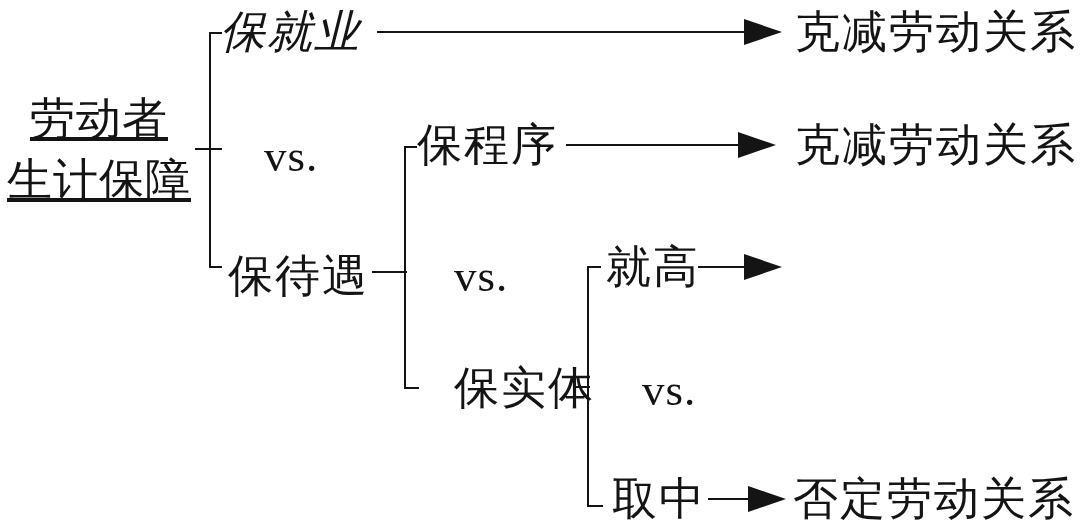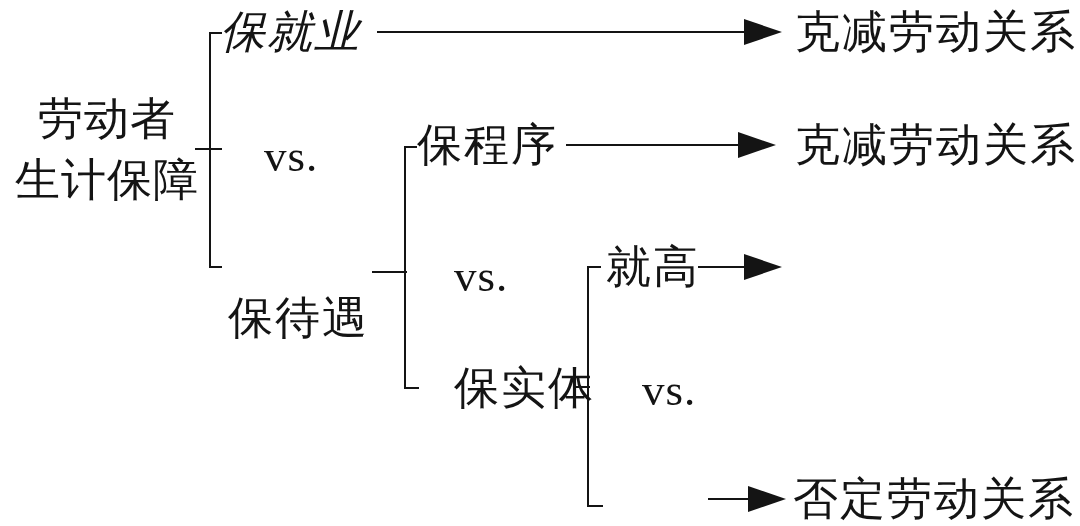--- a/index.html
+++ b/index.html
@@ -46,50 +46,51 @@
     border-top: 13px solid transparent;
     border-bottom: 13px solid transparent;
     border-left: 38px solid #141414;
   }
 </style>
 </head>
 <body>
 
 <div class="stage">
 
-  <div class="node root" style="left:8px; top:150px; width:198px;">
+  <div class="node root" style="left:0px; top:150px; width:198px;text-decoration:underline;">
     <div>劳动者</div>
     <div>生计保障</div>
   </div>
 
   <div class="line hline" style="left:195px; top:148px; width:27px;"></div>
   <div class="line vline" style="left:209px; top:32px; height:236px;"></div>
   <div class="line hline" style="left:209px; top:32px; width:13px;"></div>
   <div class="line hline" style="left:209px; top:266px; width:13px;"></div>
 
   <div class="node" style="left:220px; top:32px;font-style:italic;">保就业</div>
   <div class="node vs" style="left:234px; top:156px;">vs.</div>
-  <div class="node" style="left:228px; top:276px;margin-top:42px;">保待遇</div>
+  <div class="node" style="left:228px; top:276px;">保待遇</div>
 
   <div class="line hline" style="left:372px; top:271px; width:35px;"></div>
   <div class="line vline" style="left:404px; top:146px; height:243px;"></div>
   <div class="line hline" style="left:404px; top:146px; width:13px;"></div>
   <div class="line hline" style="left:404px; top:387px; width:15px;"></div>
 
   <div class="node" style="left:417px; top:145px;">保程序</div>
   <div class="node vs" style="left:424px; top:276px;">vs.</div>
   <div class="node" style="left:426px; top:388px;margin-left:28px;">保实体</div>
 
   <div class="line hline" style="left:576px; top:386px; width:14px;"></div>
   <div class="line vline" style="left:587px; top:266px; height:241px;"></div>
   <div class="line hline" style="left:587px; top:266px; width:14px;"></div>
   <div class="line hline" style="left:587px; top:505px; width:16px;"></div>
 
   <div class="node" style="left:606px; top:267px;">就高</div>
   <div class="node vs" style="left:612px; top:390px;">vs.</div>
+  <div class="node" style="left:612px; top:499px;">取中</div>
 
   <div class="line hline" style="left:377px; top:31px; width:367px;"></div>
   <div class="ahead" style="left:744px; top:19px;"></div>
 
   <div class="line hline" style="left:566px; top:144px; width:172px;"></div>
   <div class="ahead" style="left:738px; top:132px;"></div>
 
   <div class="line hline" style="left:698px; top:266px; width:46px;"></div>
   <div class="ahead" style="left:744px; top:254px;"></div>
 

